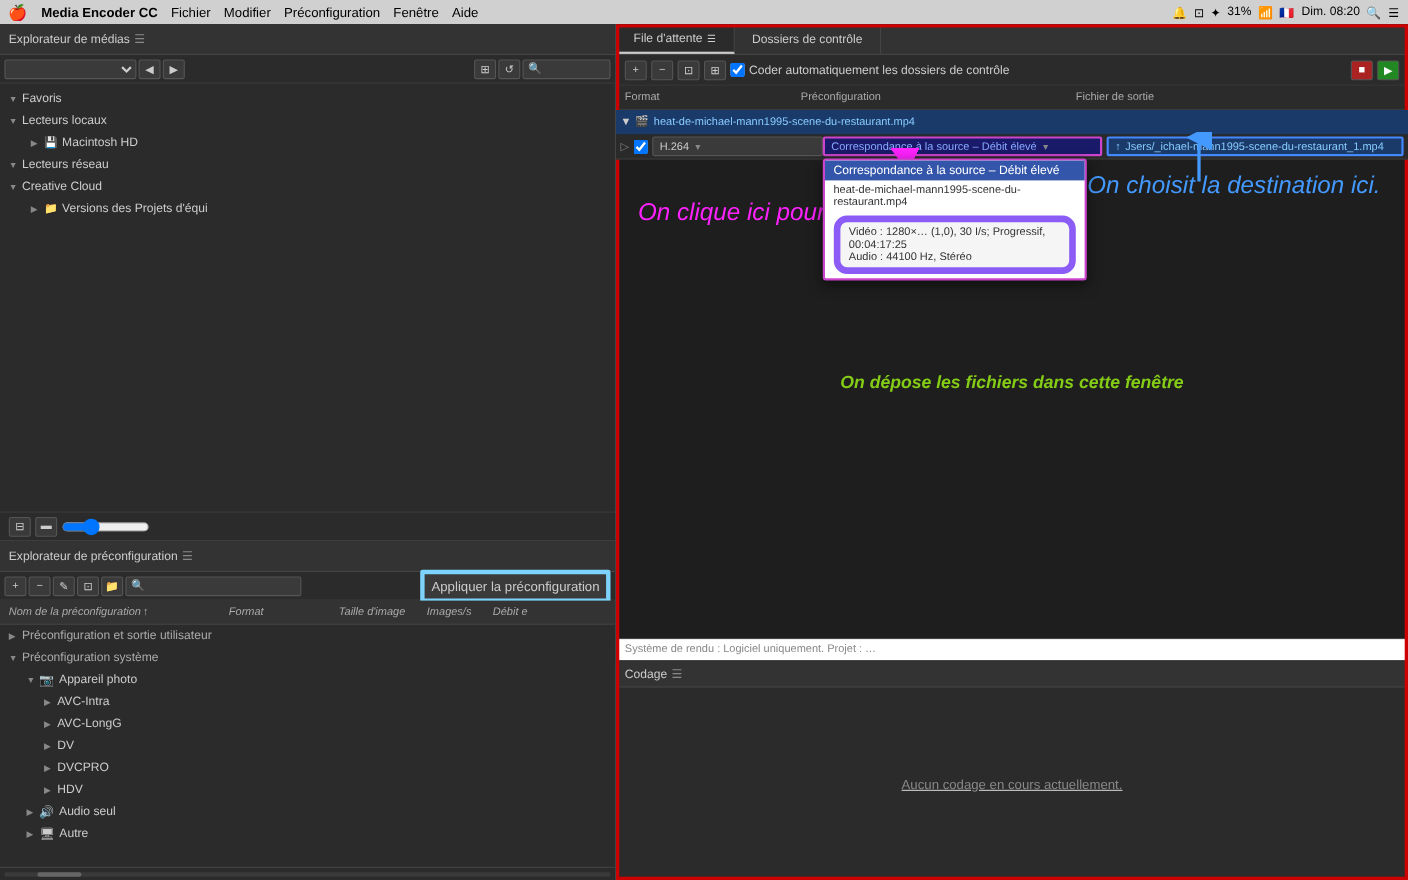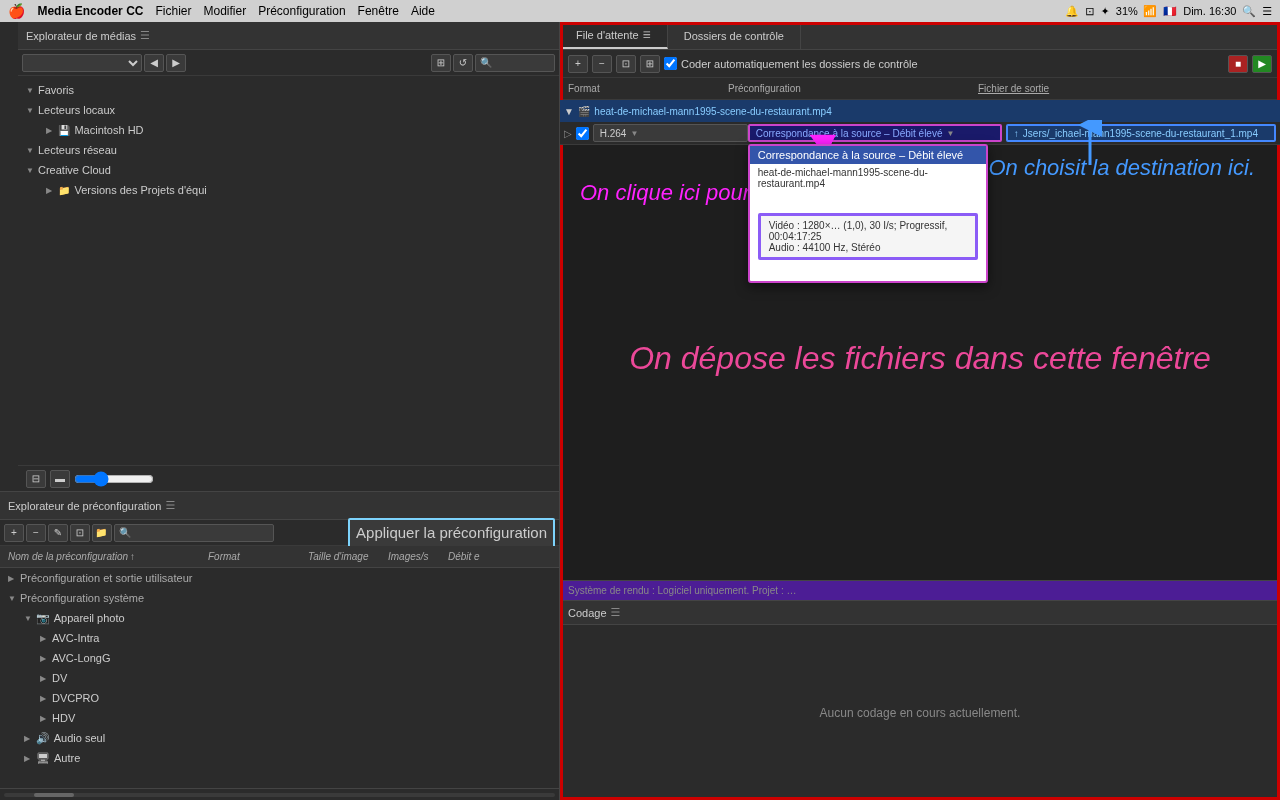--- a/index.html
+++ b/index.html
@@ -49,21 +49,20 @@
       background: #2b2b2b;
       border-right: 1px solid #444;
     }
 
     
     .media-explorer {
       height: 470px;
       display: flex;
       flex-direction: column;
       border-bottom: 1px solid #444;
-      padding-left: 18px;
     }
 
     .panel-header {
       height: 28px;
       background: #333;
       display: flex;
       align-items: center;
       padding: 0 8px;
       border-bottom: 1px solid #444;
     }
@@ -280,21 +279,21 @@
       padding: 0 4px;
       border-bottom: 1px solid #3a3a3a;
     }
     .qcol {
       font-size: 10px;
       color: #aaa;
       padding: 0 4px;
     }
     .qcol.format { width: 160px; }
     .qcol.preconfig { width: 250px; }
-    .qcol.output { flex: 1; text-decoration: underline; }
+    .qcol.output { flex: 1; }
 
     
     .queue-item-row {
       background: #2a2a2a;
       border-bottom: 1px solid #3a3a3a;
     }
     .queue-item-main {
       height: 22px;
       display: flex;
       align-items: center;
@@ -360,23 +359,23 @@
     }
     .annotation-blue {
       position: absolute;
       color: #4499ff;
       font-size: 22px;
       font-weight: 400;
       font-style: italic;
     }
     .annotation-red {
       position: absolute;
-      color: #ec4899;
-      font-size: 32px;
-      font-weight: 400;
+      color: #84cc16;
+      font-size: 16px;
+      font-weight: 700;
       font-style: italic;
     }
 
     
     .coding-panel {
       height: 200px;
       background: #2b2b2b;
       border-top: 1px solid #444;
       display: flex;
       flex-direction: column;
@@ -387,26 +386,27 @@
       display: flex;
       align-items: center;
       padding: 0 8px;
       border-bottom: 1px solid #444;
     }
     .coding-content {
       flex: 1;
       display: flex;
       align-items: center;
       justify-content: center;
+      text-decoration: underline;
     }
 
     
     .status-bar {
       height: 20px;
-      background: #4c1d95;
+      background: #ffffff;
       display: flex;
       align-items: center;
       padding: 0 8px;
       font-size: 10px;
       color: #888;
       border-top: 1px solid #444;
     }
 
     
     ::-webkit-scrollbar { width: 8px; height: 8px; }
@@ -424,21 +424,21 @@
   <span class="menu-item">Préconfiguration</span>
   <span class="menu-item">Fenêtre</span>
   <span class="menu-item">Aide</span>
   <div class="right-icons">
     <span>🔔</span>
     <span>⊡</span>
     <span>✦</span>
     <span>31%</span>
     <span>📶</span>
     <span>🇫🇷</span>
-    <span>Dim. 16:30</span>
+    <span>Dim. 08:20</span>
     <span>🔍</span>
     <span>☰</span>
   </div>
 </div>
 
 <div class="main-layout">
 
   <div class="left-panel">
 
     <div class="media-explorer">
@@ -508,21 +508,21 @@
         <div class="spacer"></div>
       </div>
       <div class="preconfig-toolbar">
         <button class="toolbar-btn">+</button>
         <button class="toolbar-btn">−</button>
         <button class="toolbar-btn">✎</button>
         <button class="toolbar-btn">⊡</button>
         <button class="toolbar-btn">📁</button>
         <input class="toolbar-search" type="text" placeholder="🔍" style="width: 160px;">
         <div style="flex:1"></div>
-        <button style="height:30px;background:#3a3a3a;border:2px solid #7dd3fc;border-radius:2px;color:#ccc;font-size:15px;cursor:pointer;padding:0 6px">Appliquer la préconfiguration</button>
+        <button style="height:30px;background:#3a3a3a;border:4px solid #7dd3fc;border-radius:2px;color:#ccc;font-size:12px;cursor:pointer;padding:0 6px">Appliquer la préconfiguration</button>
       </div>
 
       <div class="preconfig-columns">
         <div class="col-header name">
           <span>Nom de la préconfiguration</span>
           <span>↑</span>
         </div>
         <div class="col-header format">Format</div>
         <div class="col-header size">Taille d'image</div>
         <div class="col-header fps">Images/s</div>
@@ -635,21 +635,21 @@
 
             <div style="position:relative;flex:1">
               <div style="width:100%;height:18px;background:#1a1a6a;border:2px solid #cc44cc;border-radius:2px;color:#88aaff;font-size:10px;display:flex;align-items:center;padding:0 6px;cursor:pointer;white-space:nowrap;overflow:hidden">
                 <span>Correspondance à la source – Débit élevé</span>
                 <span style="color:#888;font-size:8px;margin-left:4px">▼</span>
               </div>
 
               <div style="position:absolute;left:0;top:20px;width:240px;background:#fff;border:2px solid #cc44cc;border-radius:3px;z-index:30;box-shadow:0 4px 12px rgba(0,0,0,0.5)">
                 <div style="padding:3px 8px;background:#3355aa;color:#fff;font-size:11px">Correspondance à la source – Débit élevé</div>
                 <div style="padding:3px 8px;font-size:10px;color:#333">heat-de-michael-mann1995-scene-du-restaurant.mp4</div>
-                <div style="margin:21px 8px;padding:4px 8px;background:#f5f5f5;border:3px solid #8b5cf6;border-radius:2px">
+                <div style="margin:4px 8px;padding:4px 8px;background:#f5f5f5;border:6px solid #8b5cf6;border-radius:12px">
                   <div style="font-size:10px;color:#333">Vidéo : 1280×… (1,0), 30 I/s; Progressif, 00:04:17:25</div>
                   <div style="font-size:10px;color:#333">Audio : 44100 Hz, Stéréo</div>
                 </div>
               </div>
             </div>
 
             <div class="output-path-btn">
               <span style="margin-right:4px">↑</span>
               <span>Jsers/_ichael-mann1995-scene-du-restaurant_1.mp4</span>
             </div>

